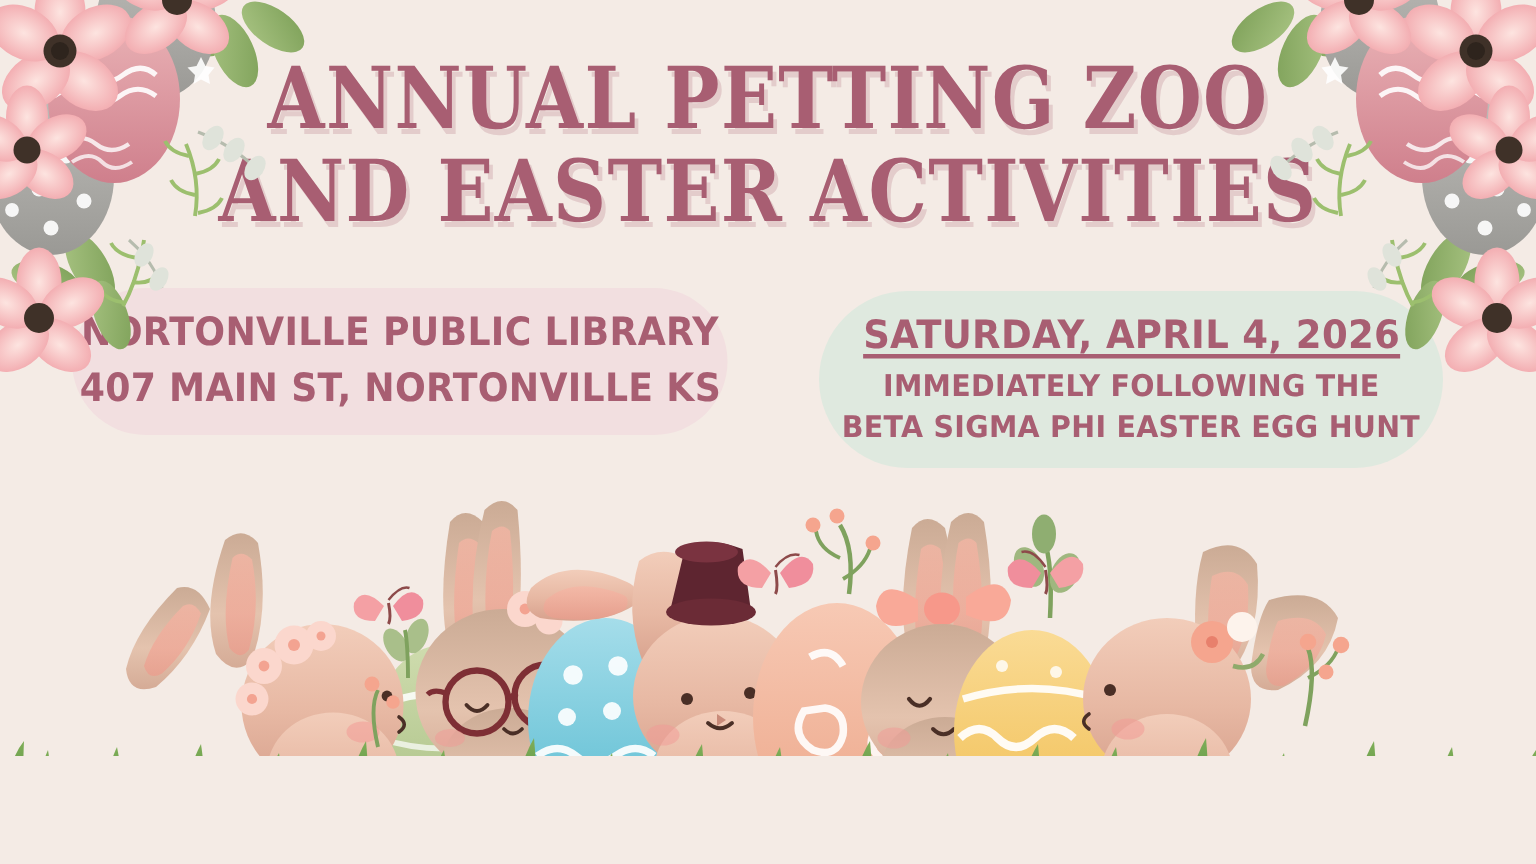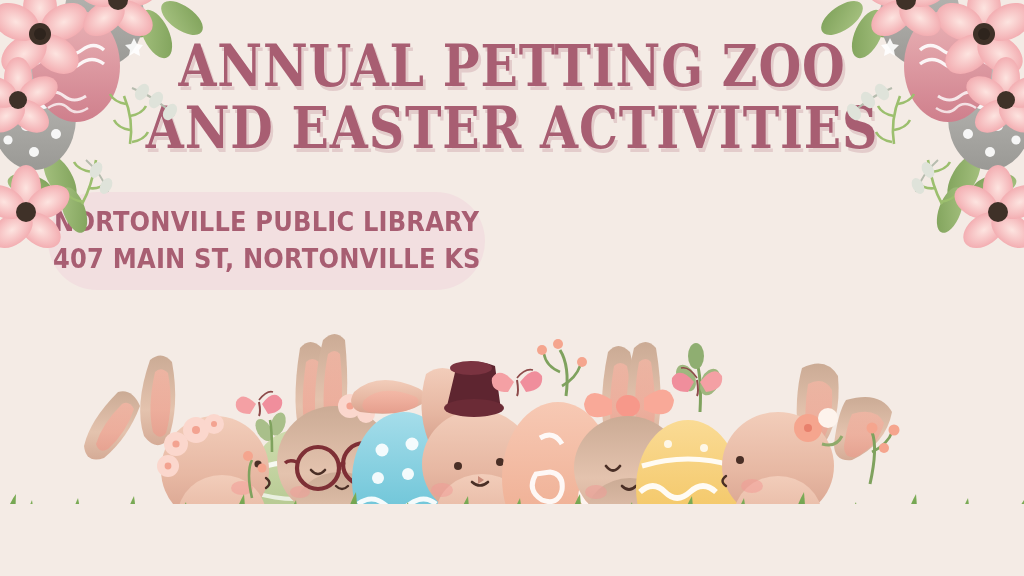--- a/index.html
+++ b/index.html
@@ -443,20 +443,25 @@
   <div class="title-block">
     <div class="title-line l1">ANNUAL PETTING ZOO</div>
     <div class="title-line l2">AND EASTER ACTIVITIES</div>
   </div>
 
   <div class="pill" id="pill-location">
     <div class="pill-text loc-line">NORTONVILLE PUBLIC LIBRARY</div>
     <div class="pill-text loc-line">407 MAIN ST, NORTONVILLE KS</div>
   </div>
 
+  <div class="pill" id="pill-schedule">
+    <div class="pill-text date-line">SATURDAY, APRIL 4, 2026</div>
+    <div class="pill-text sched-line">IMMEDIATELY FOLLOWING THE</div>
+    <div class="pill-text sched-line">BETA SIGMA PHI EASTER EGG HUNT</div>
+  </div>
 
   <svg id="corner-tl" width="230" height="250" viewBox="0 0 230 250" xmlns="http://www.w3.org/2000/svg">
     <defs>
       <radialGradient id="pet1">
           <stop offset="0%" stop-color="#fde4e0"></stop>
           <stop offset="100%" stop-color="#f3aeb2"></stop>
         </radialGradient>
       <linearGradient id="egray" x1="0" y1="0" x2="0" y2="1">
           <stop offset="0%" stop-color="#bdbcb8"></stop>
           <stop offset="100%" stop-color="#9a9995"></stop>

